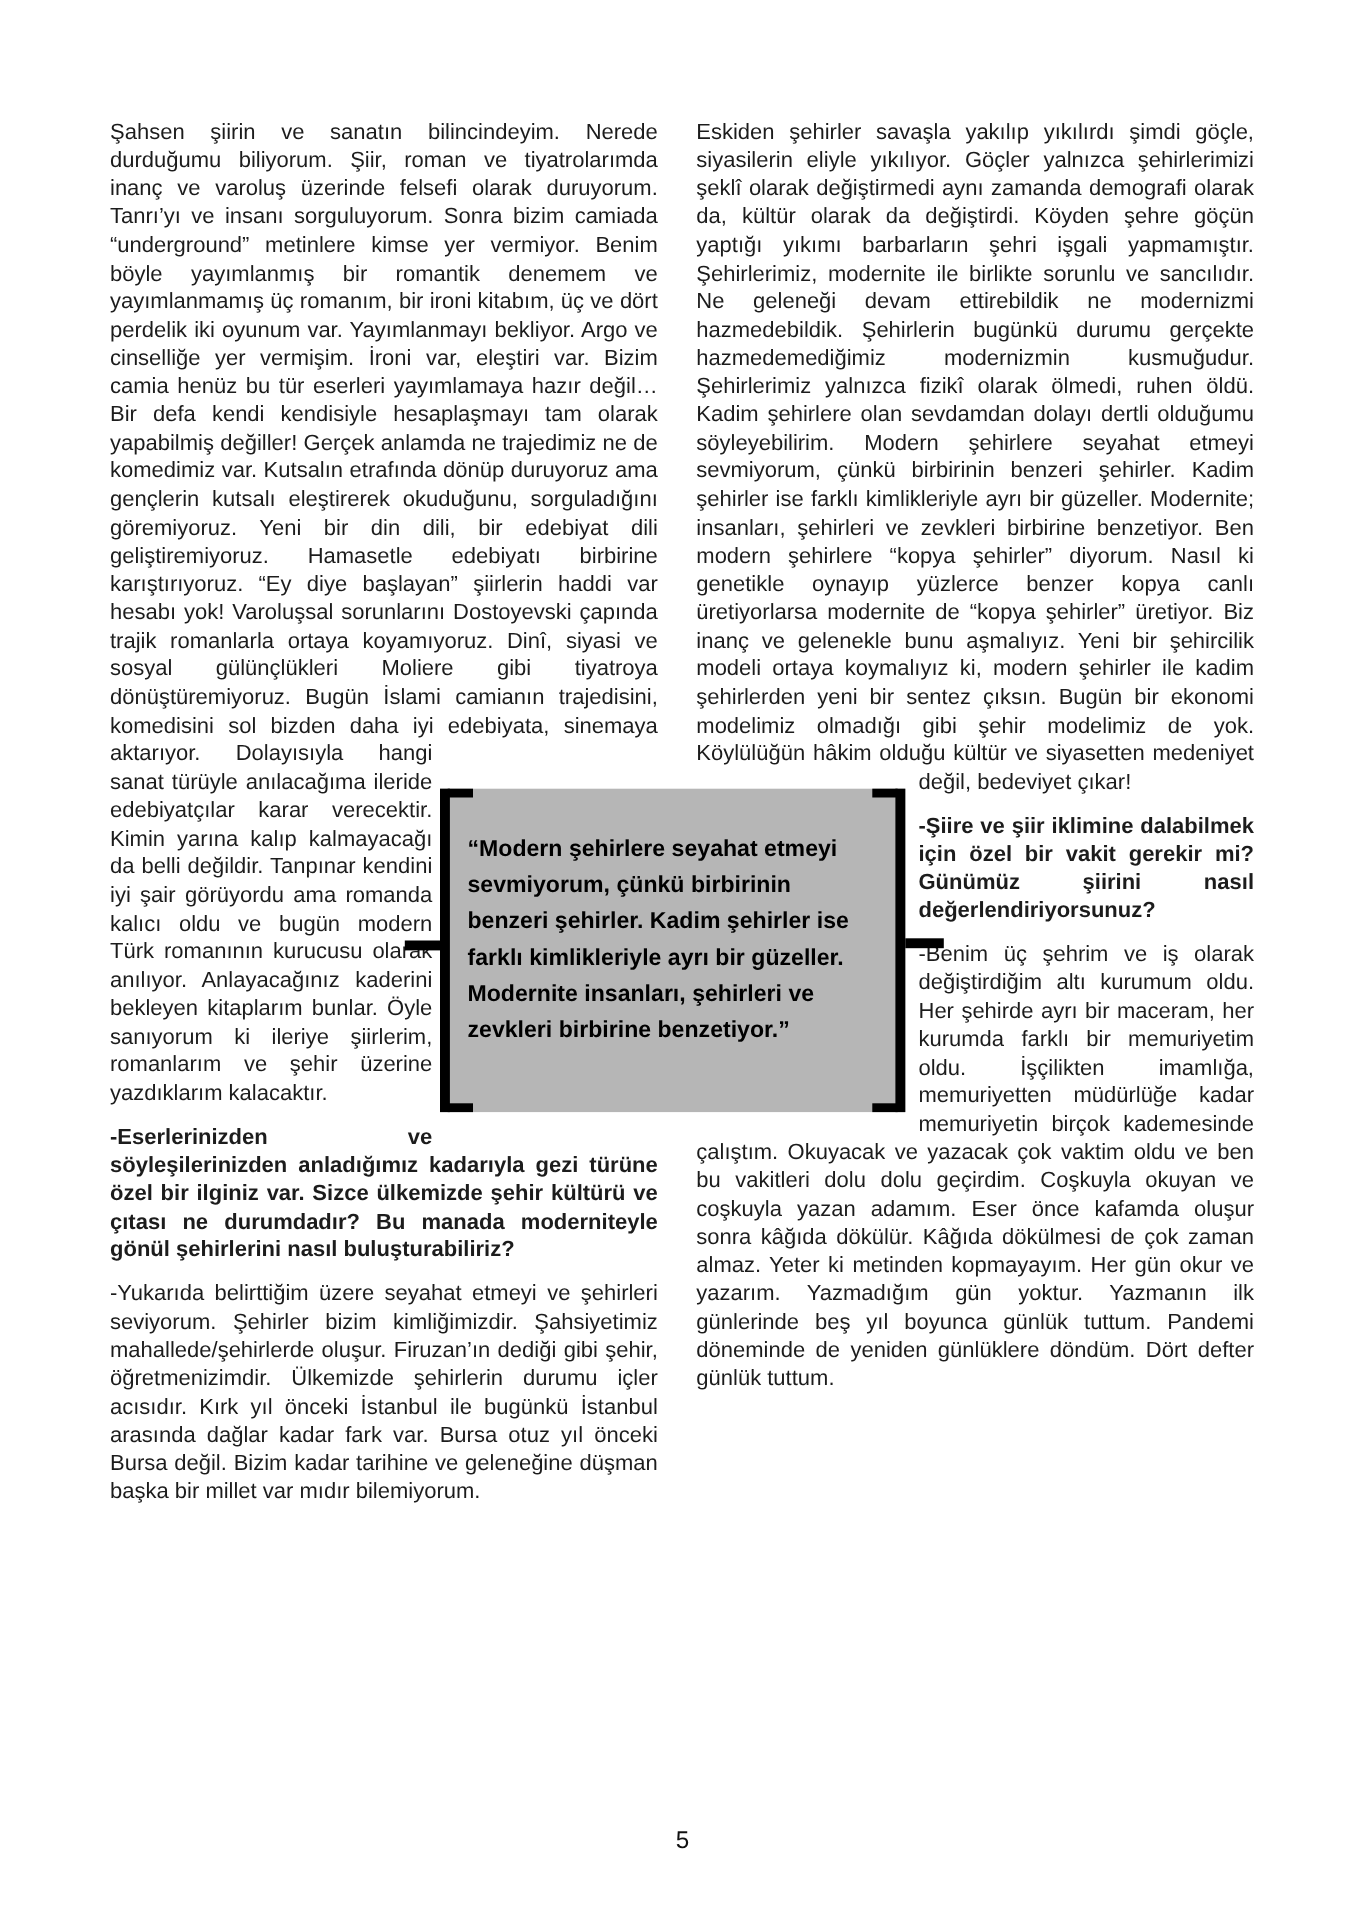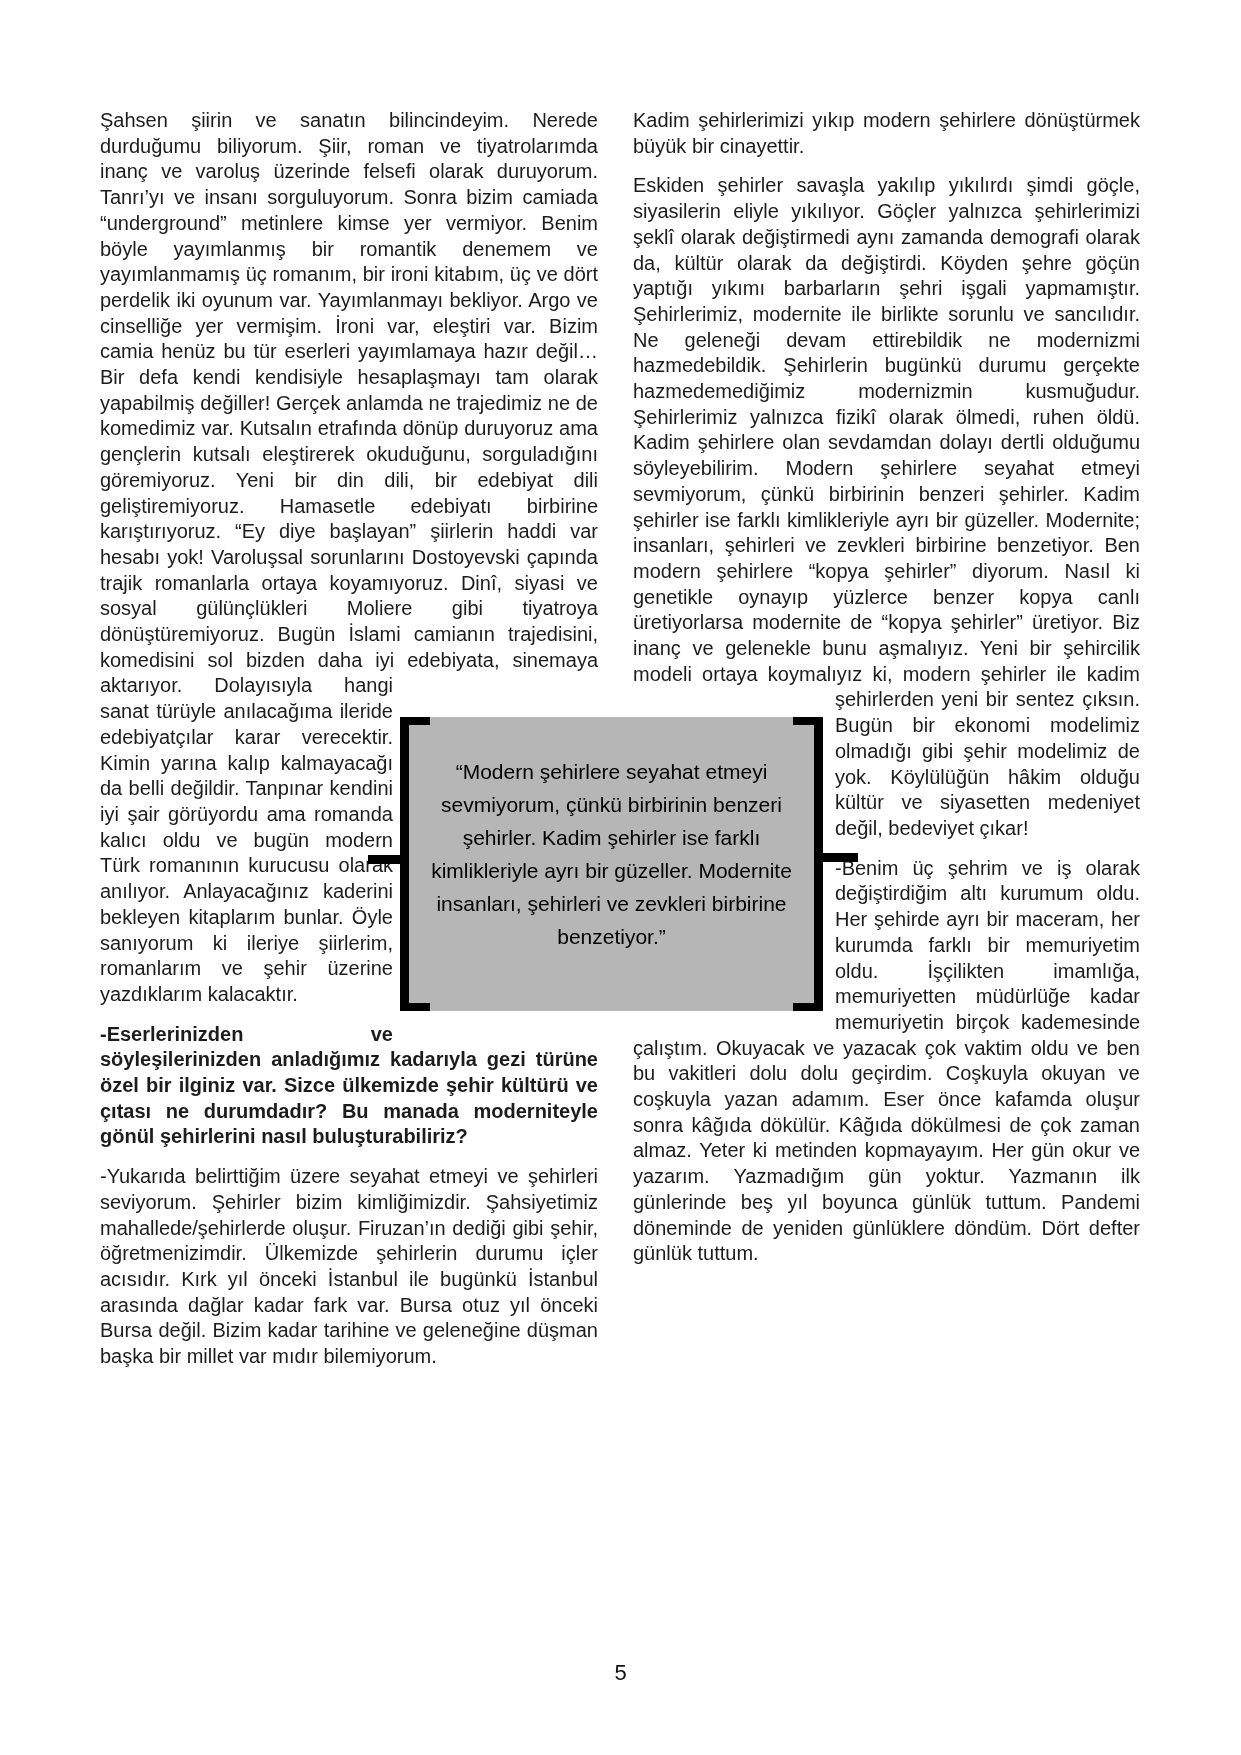--- a/index.html
+++ b/index.html
@@ -34,22 +34,21 @@
     width:423px;height:294px;
     box-sizing:border-box;
     background:#b6b6b6;
     border-left:9px solid #000;
     border-right:9px solid #000;
   }
   .quote-text{
     padding:38px 16px 0 16px;
     font-size:21px;
     line-height:33px;
-    font-weight:normal;
-    text-align:center;
+    font-weight:bold;
     color:#000;
   }
   .serif{position:absolute;background:#000;height:8px;width:23px;}
   .serif.tl{top:0;left:-2px;}
   .serif.bl{bottom:0;left:-2px;}
   .serif.tr{top:0;right:-2px;}
   .serif.br{bottom:0;right:-2px;}
   .tick{position:absolute;background:#000;height:9px;}
   .tick.left{top:138px;left:-41px;width:32px;}
   .tick.right{top:136px;right:-44px;width:35px;}
@@ -71,22 +70,22 @@
     <div class="push-r" style="height:577px"></div>
     <div class="cut-r" style="width:205px;height:341px"></div>
     <p>Şahsen şiirin ve sanatın bilincindeyim. Nerede durduğumu biliyorum. Şiir, roman ve tiyatrolarımda inanç ve varoluş üzerinde felsefi olarak duruyorum. Tanrı’yı ve insanı sorguluyorum. Sonra bizim camiada “underground” metinlere kimse yer vermiyor. Benim böyle yayımlanmış bir romantik denemem ve yayımlanmamış üç romanım, bir ironi kitabım, üç ve dört perdelik iki oyunum var. Yayımlanmayı bekliyor. Argo ve cinselliğe yer vermişim. İroni var, eleştiri var. Bizim camia henüz bu tür eserleri yayımlamaya hazır değil…Bir defa kendi kendisiyle hesaplaşmayı tam olarak yapabilmiş değiller! Gerçek anlamda ne trajedimiz ne de komedimiz var. Kutsalın etrafında dönüp duruyoruz ama gençlerin kutsalı eleştirerek okuduğunu, sorguladığını göremiyoruz. Yeni bir din dili, bir edebiyat dili geliştiremiyoruz. Hamasetle edebiyatı birbirine karıştırıyoruz. “Ey diye başlayan” şiirlerin haddi var hesabı yok! Varoluşsal sorunlarını Dostoyevski çapında trajik romanlarla ortaya koyamıyoruz. Dinî, siyasi ve sosyal gülünçlükleri Moliere gibi tiyatroya dönüştüremiyoruz. Bugün İslami camianın trajedisini, komedisini sol bizden daha iyi edebiyata, sinemaya aktarıyor. Dolayısıyla hangi sanat türüyle anılacağıma ileride edebiyatçılar karar verecektir. Kimin yarına kalıp kalmayacağı da belli değildir. Tanpınar kendini iyi şair görüyordu ama romanda kalıcı oldu ve bugün modern Türk romanının kurucusu olarak anılıyor. Anlayacağınız kaderini bekleyen kitaplarım bunlar. Öyle sanıyorum ki ileriye şiirlerim, romanlarım ve şehir üzerine yazdıklarım kalacaktır.</p>
     <p class="q">-Eserlerinizden ve söyleşilerinizden anladığımız kadarıyla gezi türüne özel bir ilginiz var. Sizce ülkemizde şehir kültürü ve çıtası ne durumdadır? Bu manada moderniteyle gönül şehirlerini nasıl buluşturabiliriz?</p>
     <p>-Yukarıda belirttiğim üzere seyahat etmeyi ve şehirleri seviyorum. Şehirler bizim kimliğimizdir. Şahsiyetimiz mahallede/şehirlerde oluşur. Firuzan’ın dediği gibi şehir, öğretmenizimdir. Ülkemizde şehirlerin durumu içler acısıdır. Kırk yıl önceki İstanbul ile bugünkü İstanbul arasında dağlar kadar fark var. Bursa otuz yıl önceki Bursa değil. Bizim kadar tarihine ve geleneğine düşman başka bir millet var mıdır bilemiyorum.</p>
   </div>
 
   <div class="col col-right">
     <div class="push-l" style="height:603px"></div>
     <div class="cut-l" style="width:202px;height:306px"></div>
-    <p>Kadim şehirlerimizi yıkıp modern şehirlere dönüştürmek büyük bir cinayettir.</p>
     <p>Eskiden şehirler savaşla yakılıp yıkılırdı şimdi göçle, siyasilerin eliyle yıkılıyor. Göçler yalnızca şehirlerimizi şeklî olarak değiştirmedi aynı zamanda demografi olarak da, kültür olarak da değiştirdi. Köyden şehre göçün yaptığı yıkımı barbarların şehri işgali yapmamıştır. Şehirlerimiz, modernite ile birlikte sorunlu ve sancılıdır. Ne geleneği devam ettirebildik ne modernizmi hazmedebildik. Şehirlerin bugünkü durumu gerçekte hazmedemediğimiz modernizmin kusmuğudur. Şehirlerimiz yalnızca fizikî olarak ölmedi, ruhen öldü. Kadim şehirlere olan sevdamdan dolayı dertli olduğumu söyleyebilirim. Modern şehirlere seyahat etmeyi sevmiyorum, çünkü birbirinin benzeri şehirler. Kadim şehirler ise farklı kimlikleriyle ayrı bir güzeller.  Modernite; insanları, şehirleri ve zevkleri birbirine benzetiyor. Ben modern şehirlere “kopya şehirler” diyorum. Nasıl ki genetikle oynayıp yüzlerce benzer kopya canlı üretiyorlarsa modernite de “kopya şehirler” üretiyor. Biz inanç ve gelenekle bunu aşmalıyız. Yeni bir şehircilik modeli ortaya koymalıyız ki, modern şehirler ile kadim şehirlerden yeni bir sentez çıksın. Bugün bir ekonomi modelimiz olmadığı gibi şehir modelimiz de yok. Köylülüğün hâkim olduğu kültür ve siyasetten medeniyet değil, bedeviyet çıkar!</p>
+    <p class="q">-Şiire ve şiir iklimine dalabilmek için özel bir vakit gerekir mi? Günümüz şiirini nasıl değerlendiriyorsunuz?</p>
     <p>-Benim üç şehrim ve iş olarak değiştirdiğim altı kurumum oldu. Her şehirde ayrı bir maceram, her kurumda farklı bir memuriyetim oldu. İşçilikten imamlığa, memuriyetten müdürlüğe kadar memuriyetin birçok kademesinde çalıştım. Okuyacak ve yazacak çok vaktim oldu ve ben bu vakitleri dolu dolu geçirdim. Coşkuyla okuyan ve coşkuyla yazan adamım.  Eser önce kafamda oluşur sonra kâğıda dökülür. Kâğıda dökülmesi de çok zaman almaz. Yeter ki metinden kopmayayım. Her gün okur ve yazarım. Yazmadığım gün yoktur.  Yazmanın ilk günlerinde beş yıl boyunca günlük tuttum.  Pandemi döneminde de yeniden günlüklere döndüm. Dört defter günlük tuttum.</p>
   </div>
 
   <div class="quote-box">
     <div class="serif tl"></div>
     <div class="serif bl"></div>
     <div class="serif tr"></div>
     <div class="serif br"></div>
     <div class="tick left"></div>
     <div class="tick right"></div>

